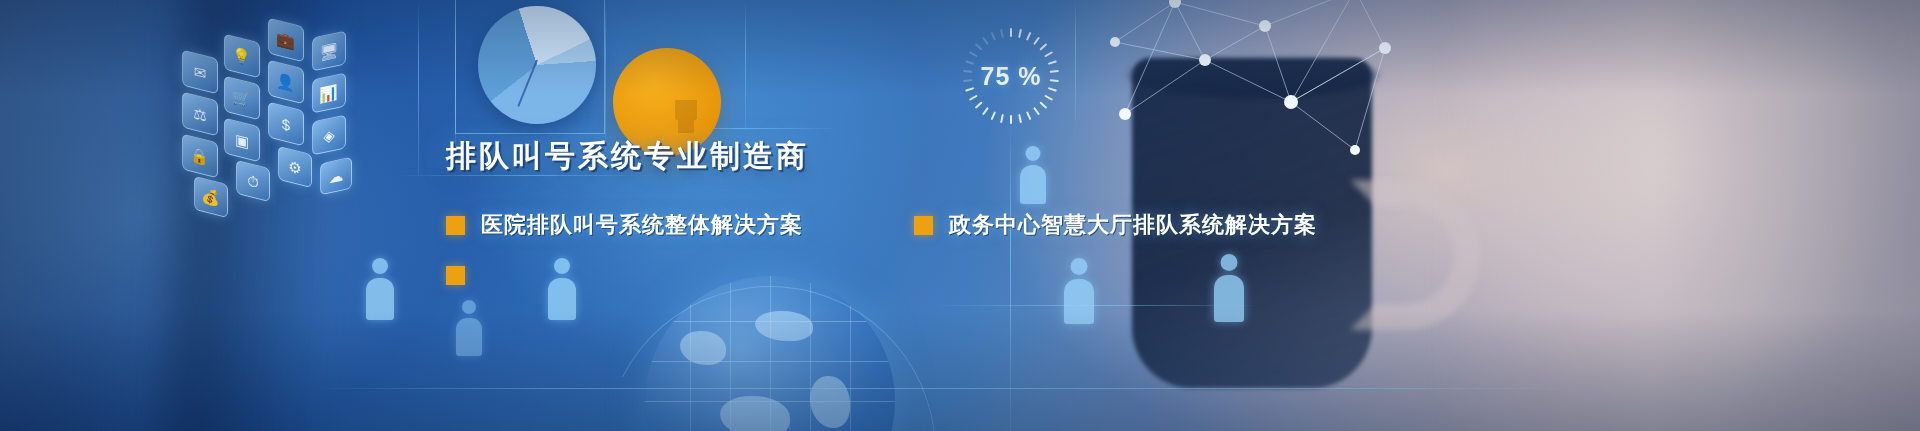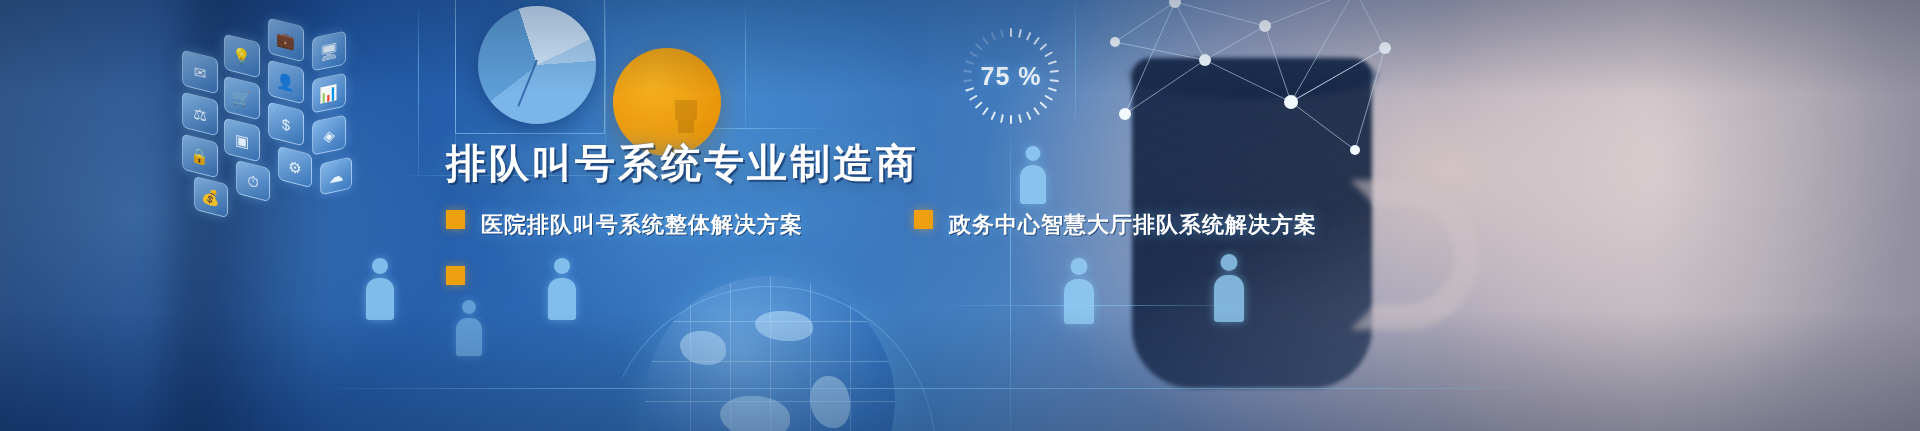--- a/index.html
+++ b/index.html
@@ -215,36 +215,36 @@
   .bottom-rule {
     position:absolute; left:310px; right:310px; bottom:42px; height:1px;
     background:linear-gradient(90deg, rgba(140,215,255,0), rgba(140,215,255,0.55) 20%, rgba(140,215,255,0.55) 80%, rgba(140,215,255,0));
   }
 
   
   .content { position:absolute; left:0; top:0; width:100%; height:100%; }
 
   .headline {
     position:absolute; left:446px; top:136px;
-    font-size:40px;
+    font-size:30px;
     font-weight:bold;
     letter-spacing:3px;
     color:#ffffff;
     white-space:nowrap;
     text-shadow:
       0 0 1px #2e5fa4,
       2px 2px 0 rgba(18,48,96,0.65),
       0 0 22px rgba(120,200,255,0.55),
       0 4px 14px rgba(8,30,70,0.55);
   }
 
   .bullets { position:absolute; left:446px; top:204px; width:1100px; }
   .bullet {
     position:absolute;
-    display:flex; 
+    display:flex; align-items:center;
     white-space:nowrap;
   }
   .bullet .sq {
     width:19px; height:19px;
     background:#eda010;
     margin-right:16px;
     box-shadow:0 0 10px rgba(240,170,30,0.5);
     flex:0 0 auto;
   }
   .bullet .txt {

